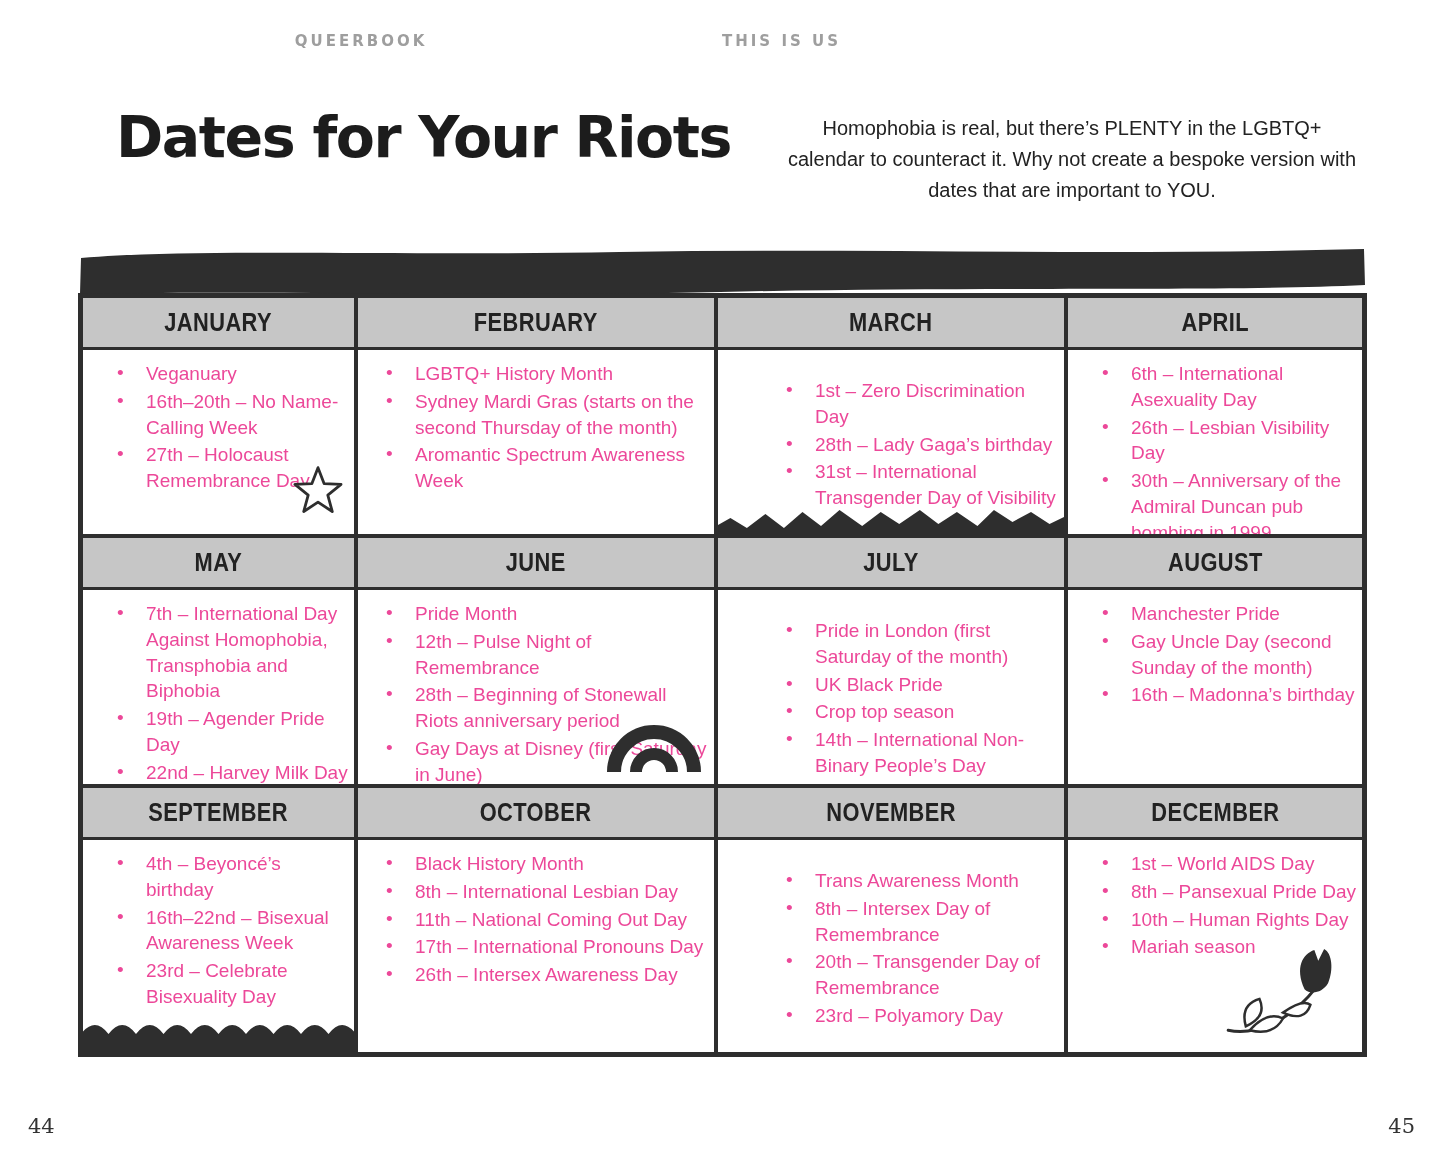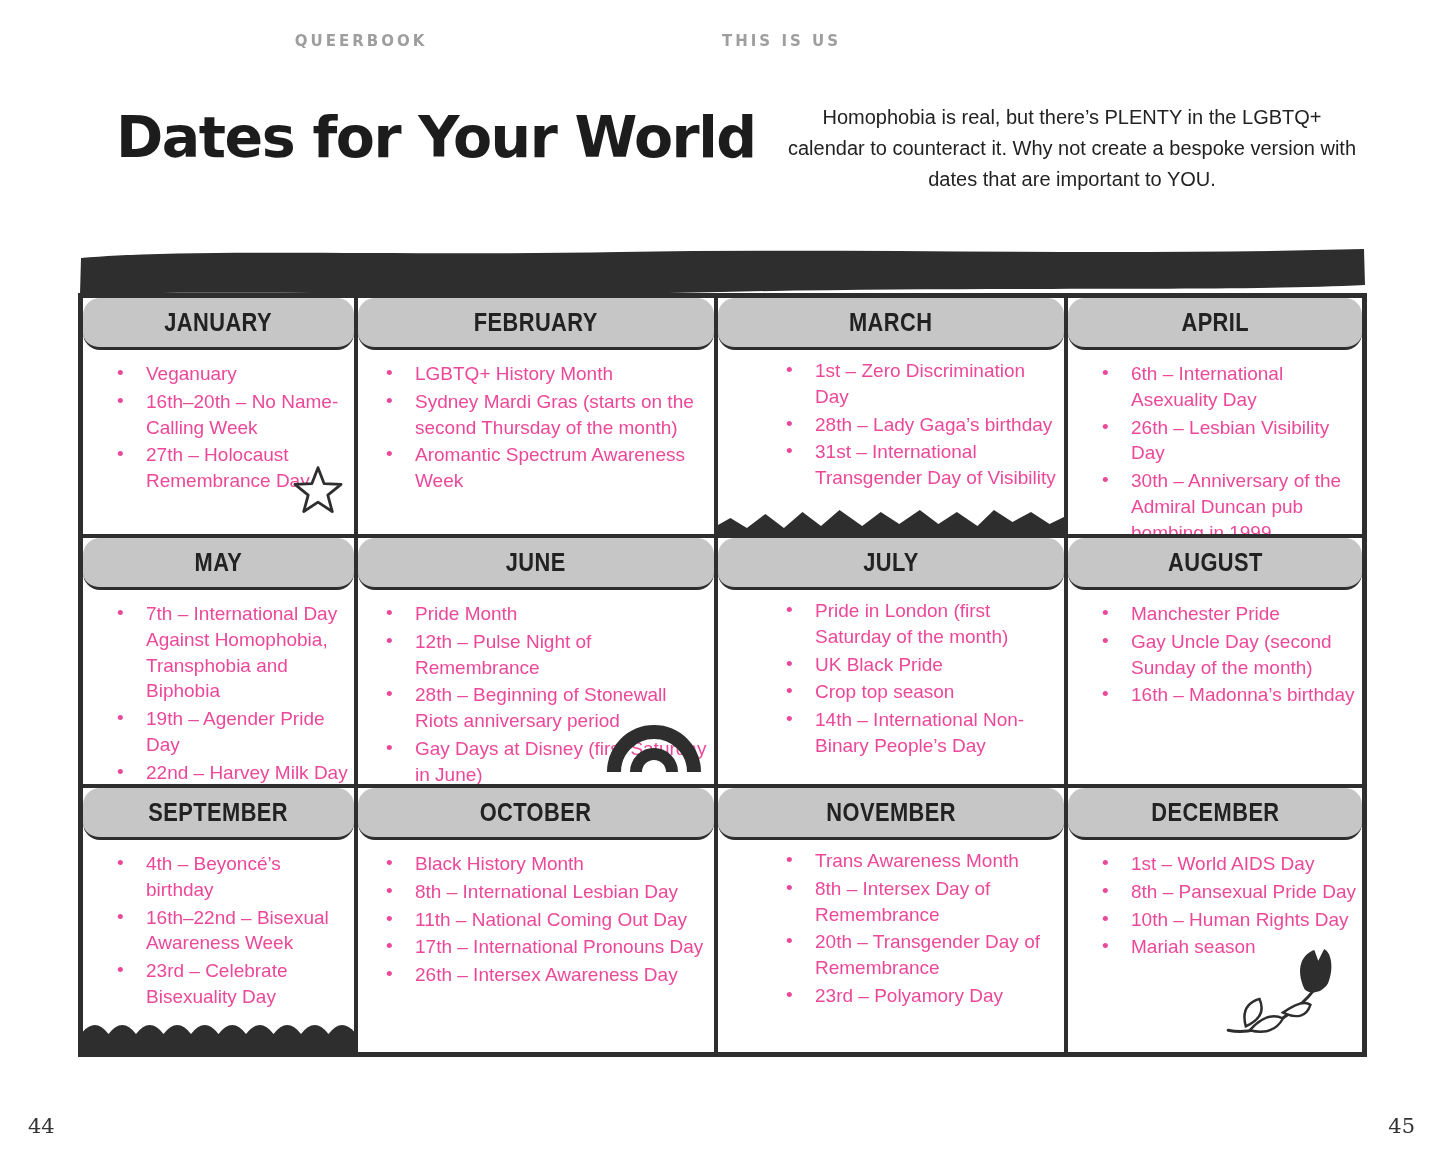--- a/index.html
+++ b/index.html
@@ -24,50 +24,50 @@
   .running-head.right { left:722px; width:723px; }
 
   
   .page-title {
     position:absolute; left:116px; top:104px;
     font-family:"DejaVu Sans", sans-serif;
     font-size:57px; font-weight:900; letter-spacing:-1.5px;
     color:#1c1c1c;
   }
   .intro {
-    position:absolute; left:782px; top:102px; width:580px;
+    position:absolute; left:782px; top:113px; width:580px;
     text-align:center; font-size:20px; line-height:1.55; color:#222;
   }
 
   
   .calendar { position:absolute; left:78px; top:243px; width:1289px; }
   .topband { display:block; width:100%; height:58px; margin-bottom:-8px; position:relative; z-index:2; }
   .cal-grid {
     display:grid;
     grid-template-columns:275px 360px 350px 298px;
     grid-template-rows:240px 250px 268px;
     border:3px solid #2e2e2e;
     background:#2e2e2e;
     position:relative; z-index:1;
   }
   .cal-cell { border:2px solid #2e2e2e; background:#fff; position:relative; overflow:hidden; }
   .cal-head {
     height:52px; background:#c6c6c6; border-bottom:3px solid #2e2e2e;
-    display:flex; align-items:center; justify-content:center;border-radius:17px;
+    display:flex; align-items:center; justify-content:center;
   }
   .cal-head span {
     display:inline-block;
     font-weight:bold; font-size:26px; letter-spacing:0.5px; color:#222;
     transform:scaleX(0.84);
     font-family:"Liberation Sans", sans-serif;
   }
   .cal-list { list-style:none; padding:11px 6px 6px 26px; }
   .cal-cell.c0 .cal-list { padding-left:28px; }
   .cal-cell.c1 .cal-list { padding-left:22px; }
-  .cal-cell.c2 .cal-list { padding-left:62px; padding-top:8px; }
+  .cal-cell.c2 .cal-list { padding-left:62px; padding-top:28px; }
   .cal-cell.c3 .cal-list { padding-left:28px; }
   .cal-list li {
     position:relative; padding-left:35px; margin-bottom:2px;
     font-size:19px; line-height:1.36; color:#ec4899;
   }
   .cal-list li::before { content:"\2022"; position:absolute; left:6px; top:-1px; font-size:19px; }
 
   
   .doodle { position:absolute; }
   .doodle.star     { right:8px;  bottom:16px; }
@@ -85,21 +85,21 @@
   .pagenum.right { right:30px; }
 </style>
 </head>
 <body>
 
 <div class="page">
 
   <div class="running-head left">QUEERBOOK</div>
   <div class="running-head right">THIS IS US</div>
 
-  <h1 class="page-title">Dates for Your World</h1>
+  <h1 class="page-title">Dates for Your Riots</h1>
   <p class="intro">Homophobia is real, but there’s PLENTY in the LGBTQ+ calendar to counteract it. Why not create a bespoke version with dates that are important to YOU.</p>
 
   <div class="calendar">
     <svg class="topband" viewBox="0 0 1285 58" preserveAspectRatio="none">
       <path d="M3,15 C120,5 320,13 540,9 C780,5 1020,13 1282,6 L1283,42 C1140,49 900,43 640,49 C400,54 170,47 2,51 Z" fill="#2e2e2e"></path>
     </svg>
     <div class="cal-grid" id="cal-grid">
         <div class="cal-cell c0">
           <div class="cal-head">
             <span>JANUARY</span>

